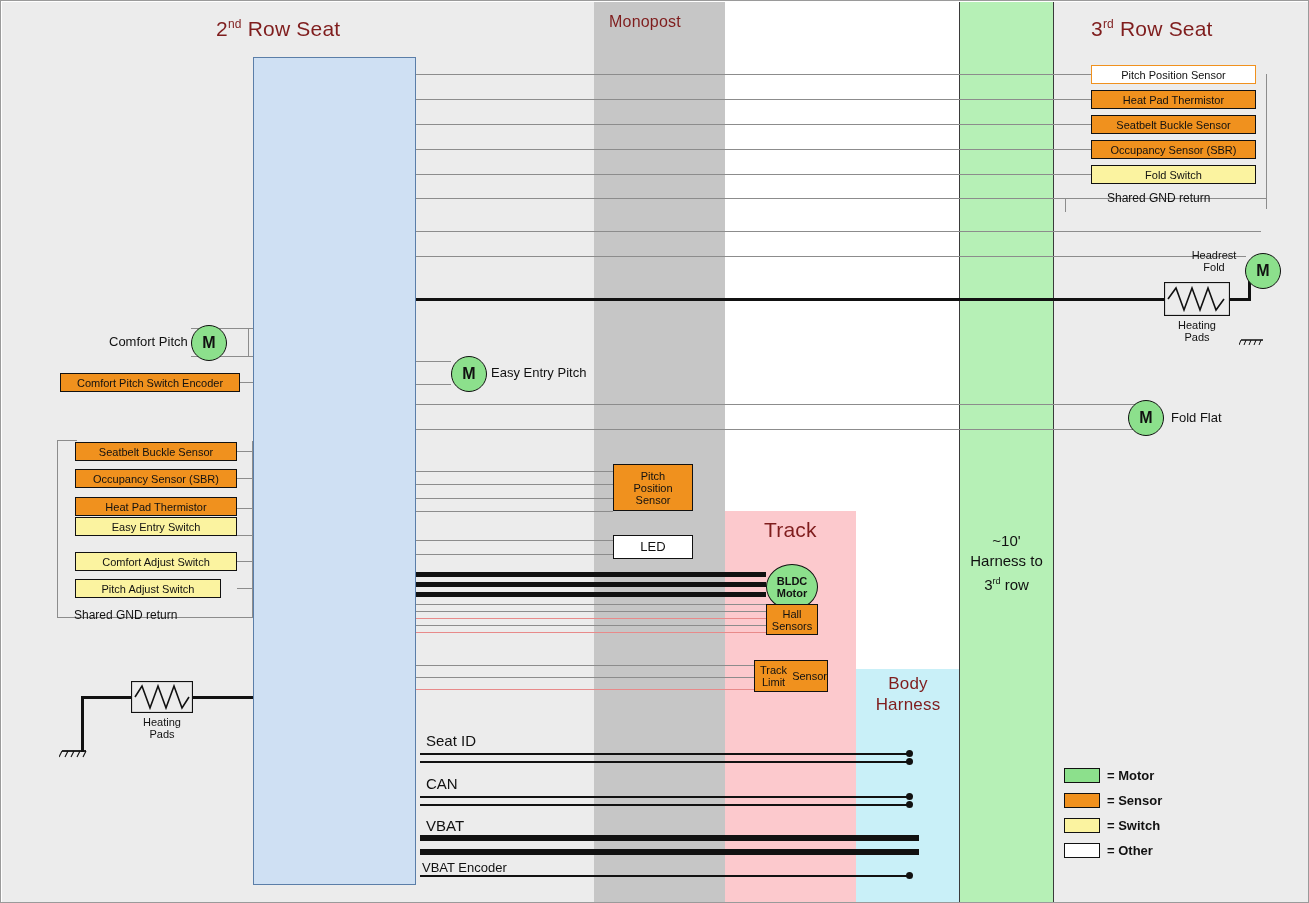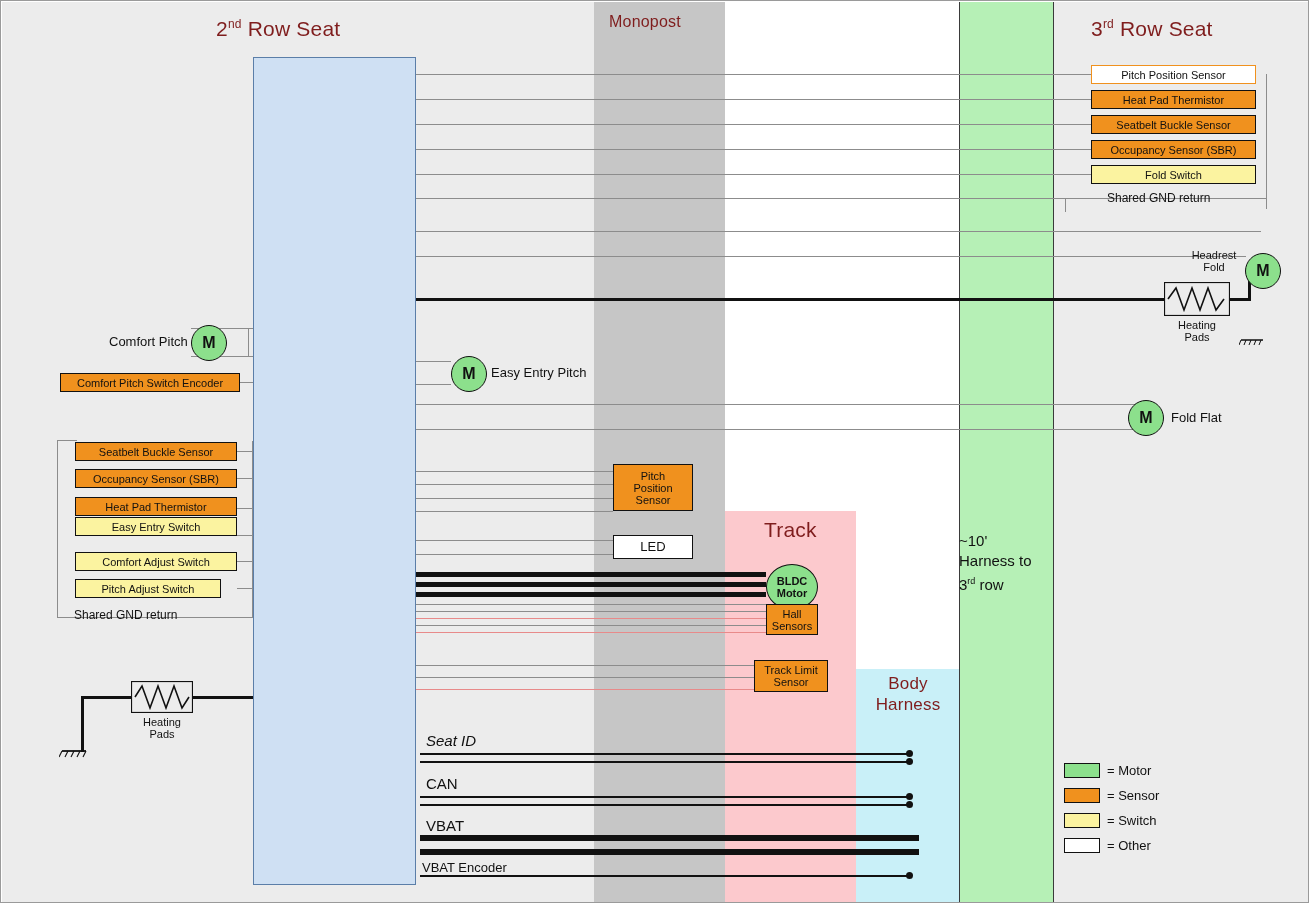--- a/index.html
+++ b/index.html
@@ -17,21 +17,21 @@
 
   .ztitle{position:absolute;font-size:21px;color:#7f1d1d;letter-spacing:.2px;}
   .ztitle sup{font-size:12px;vertical-align:super;}
   .ztitle-mono{font-size:16px;}
   .ztitle-track{font-size:21px;}
   .ztitle-body{font-size:17px;text-align:center;line-height:21px;}
 
   .ecu{position:absolute;left:252px;top:56px;width:163px;height:828px;background:#cfe0f3;border:1px solid #5b7ea8;box-sizing:border-box;}
   .ecu-label{position:absolute;left:252px;top:440px;width:163px;text-align:center;font-size:22px;color:#111;line-height:28px;}
 
-  .harness-label{position:absolute;left:958px;top:530px;width:95px;font-size:15px;color:#111;line-height:20px;}
+  .harness-label{position:absolute;left:958px;top:530px;width:95px;text-align:center;font-size:15px;color:#111;line-height:20px;}
 
   
   .w{position:absolute;background:#8c8c8c;height:1px;}
   .wk{position:absolute;background:#111;}
   .wr{position:absolute;background:#e88a8a;height:1px;}
 
   
   .box{position:absolute;box-sizing:border-box;border:1px solid #111;font-size:11px;color:#111;display:flex;align-items:center;justify-content:center;text-align:center;line-height:12px;}
   .sensor{background:#f0911e;}
   .future{background:#ffffff;border:1px solid #f0911e;}
@@ -42,21 +42,21 @@
   .motor-e{position:absolute;width:50px;height:44px;border-radius:50%;background:#8ce08c;border:1px solid #111;display:flex;align-items:center;justify-content:center;font-size:11px;font-weight:bold;color:#111;text-align:center;line-height:12px;}
 
   .lbl{position:absolute;font-size:13px;color:#111;}
   .lbl-sm{position:absolute;font-size:11px;color:#111;text-align:center;line-height:12px;}
   .lbl-bus{position:absolute;font-size:15px;color:#111;}
 
   
   .res{position:absolute;}
 
   .legend{position:absolute;left:1063px;top:762px;width:235px;font-size:13px;color:#111;}
-  .legend-row{display:flex;align-items:flex-start;height:25px;}
+  .legend-row{display:flex;align-items:center;height:25px;font-weight:bold;}
   .legend-sw{width:36px;height:15px;border:1px solid #111;box-sizing:border-box;margin-right:7px;}
   .dot{position:absolute;width:7px;height:7px;border-radius:50%;background:#111;}
 </style>
 </head>
 <body>
 
 <div id="canvas">
 
   <div class="zone zone-2nd"></div>
   <div class="zone zone-white"></div>
@@ -246,26 +246,26 @@
   <div class="motor-e" style="left:765px;top:563px;">
     <div>
       <div>BLDC</div>
       <div>Motor</div>
     </div>
   </div>
   <div class="box sensor" style="left:765px;top:603px;width:52px;height:31px;flex-direction:column;">
     <span>Hall</span>
     <span>Sensors</span>
   </div>
-  <div class="box sensor" style="left:753px;top:659px;width:74px;height:32px;flex-direction:column;">
+  <div class="box sensor" style="left:753px;top:659px;width:74px;height:32px;">
     <span>Track Limit</span>
     <span>Sensor</span>
   </div>
 
-  <div class="lbl-bus" style="left:425px;top:731px;font-style:italic;">Seat ID</div>
+  <div class="lbl-bus" style="left:425px;top:731px;">Seat ID</div>
   <div class="lbl-bus" style="left:425px;top:774px;">CAN</div>
   <div class="lbl-bus" style="left:425px;top:816px;">VBAT</div>
   <div class="lbl-bus" style="left:421px;top:859px;font-size:13px;">VBAT Encoder</div>
 
   <div class="legend">
     <div class="legend-row">
       <span class="legend-sw" style="background:#8ce08c;"></span>
       <span>= Motor</span>
     </div>
     <div class="legend-row">

